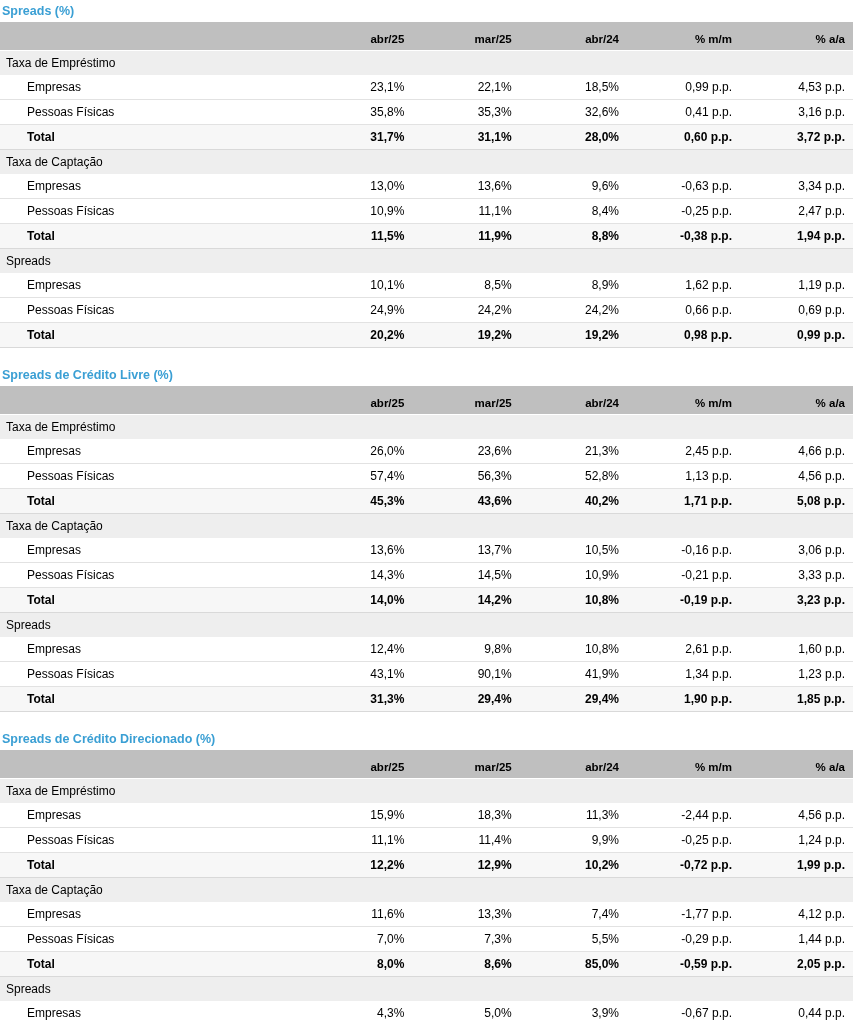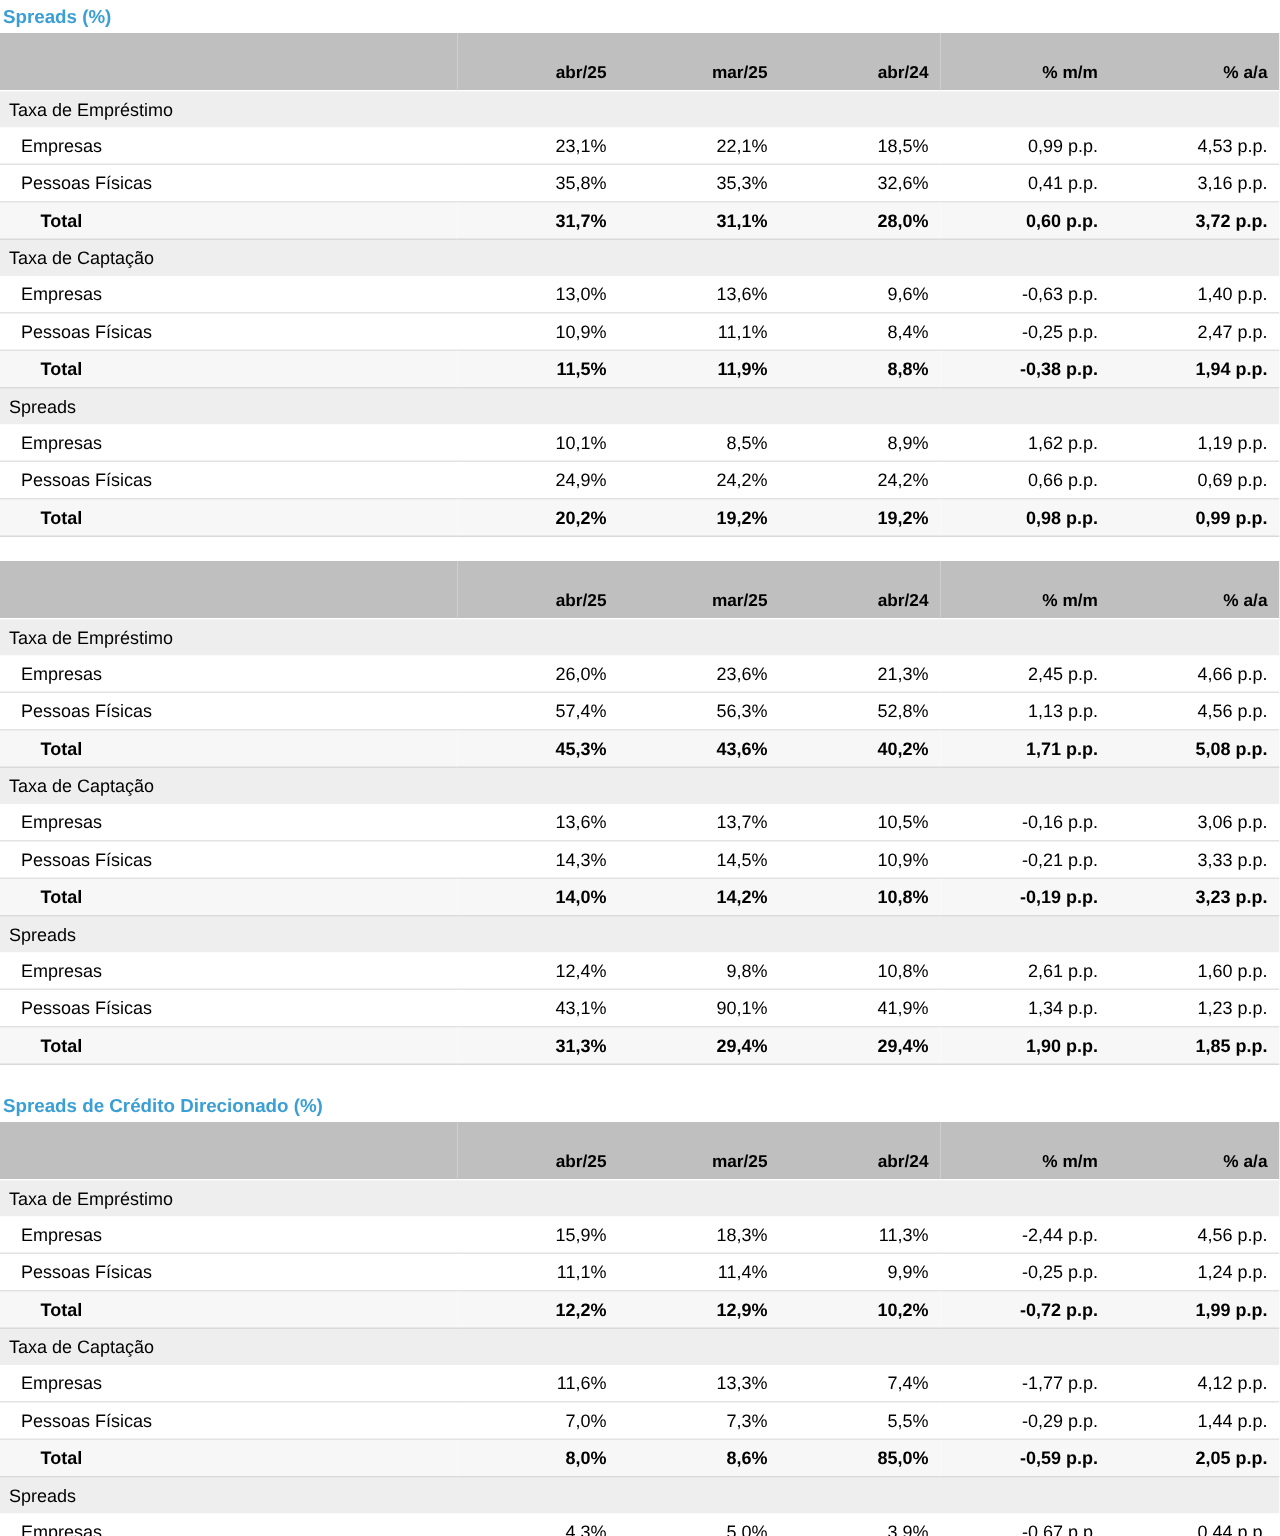--- a/index.html
+++ b/index.html
@@ -37,21 +37,21 @@
   table.spread-table col.c-label { width: 270px; }
   table.spread-table col.c-val { width: 95px; }
   table.spread-table col.c-pp { width: 100px; }
 
   .hdr-row th {
     background: #bfbfbf;
     color: #000;
     font-weight: bold;
     font-size: 11.5px;
     height: 19px;
-    padding: 17px 8px 2px 8px;
+    padding: 7px 8px 2px 8px;
     text-align: right;
     border: none;
     vertical-align: middle;
   }
   .hdr-row th.lbl {
     text-align: left;
   }
   .grp-row td {
     background: #eeeeee;
     font-size: 12px;
@@ -67,21 +67,21 @@
     background: #ffffff;
     font-size: 12px;
     height: 21px;
     padding: 1px 8px 2px 6px;
     text-align: right;
     vertical-align: middle;
     border-bottom: 1px solid #e2e2e2;
   }
   .data-row td.lbl {
     text-align: left;
-    padding-left: 14px;
+    padding-left: 27px;
   }
   .data-row.total td {
     font-weight: bold;
     background: #f7f7f7;
     border-bottom: 1px solid #d9d9d9;
   }
   .data-row.total td.lbl {
     padding-left: 27px;
   }
   .section-gap {
@@ -144,21 +144,21 @@
             </tr>
             <tr class="grp-row">
               <td class="lbl" colspan="6">Taxa de Captação</td>
             </tr>
             <tr class="data-row">
               <td class="lbl">Empresas</td>
               <td>13,0%</td>
               <td>13,6%</td>
               <td>9,6%</td>
               <td>-0,63 p.p.</td>
-              <td>1,40 p.p.</td>
+              <td>3,34 p.p.</td>
             </tr>
             <tr class="data-row">
               <td class="lbl">Pessoas Físicas</td>
               <td>10,9%</td>
               <td>11,1%</td>
               <td>8,4%</td>
               <td>-0,25 p.p.</td>
               <td>2,47 p.p.</td>
             </tr>
             <tr class="data-row total">
@@ -194,20 +194,21 @@
               <td>19,2%</td>
               <td>19,2%</td>
               <td>0,98 p.p.</td>
               <td>0,99 p.p.</td>
             </tr>
           </tbody>
         </table>
       </div>
       <div class="section-gap"></div>
       <div class="section">
+        <div class="section-title">Spreads de Crédito Livre (%)</div>
         <table class="spread-table">
           <colgroup>
             <col class="c-label">
             <col class="c-val">
             <col class="c-val">
             <col class="c-val">
             <col class="c-pp">
             <col class="c-pp">
           </colgroup>
           <thead>

